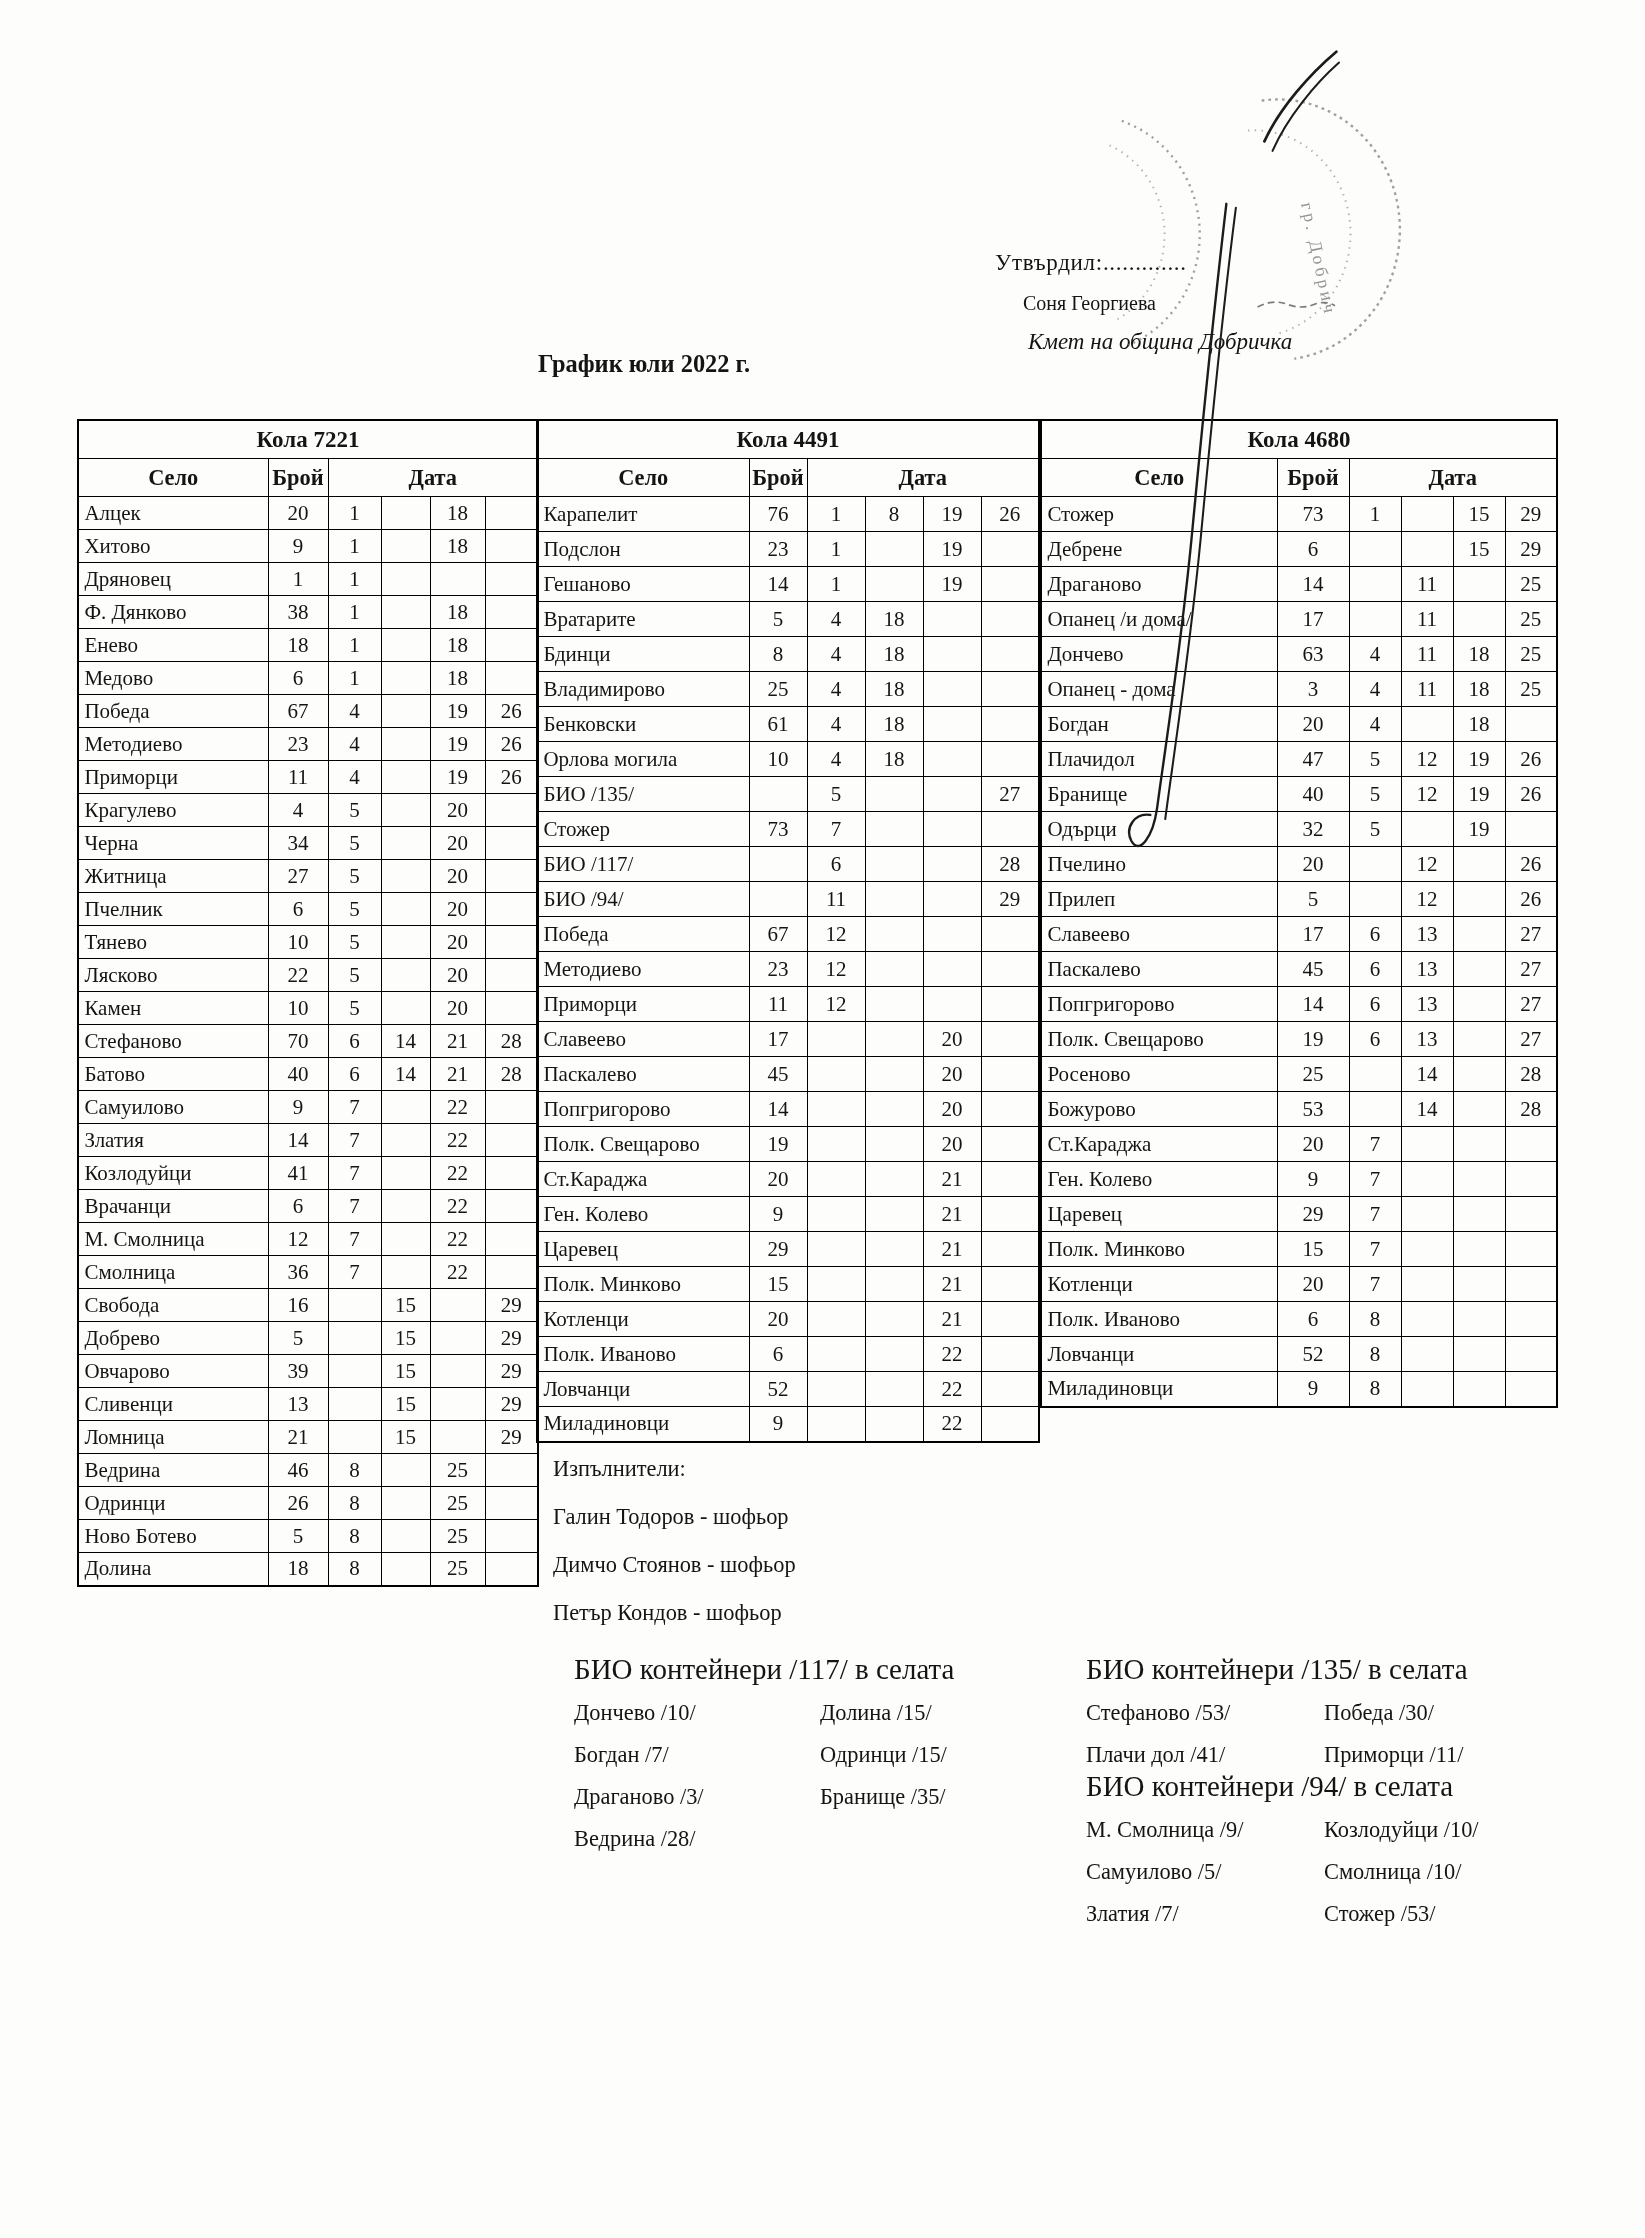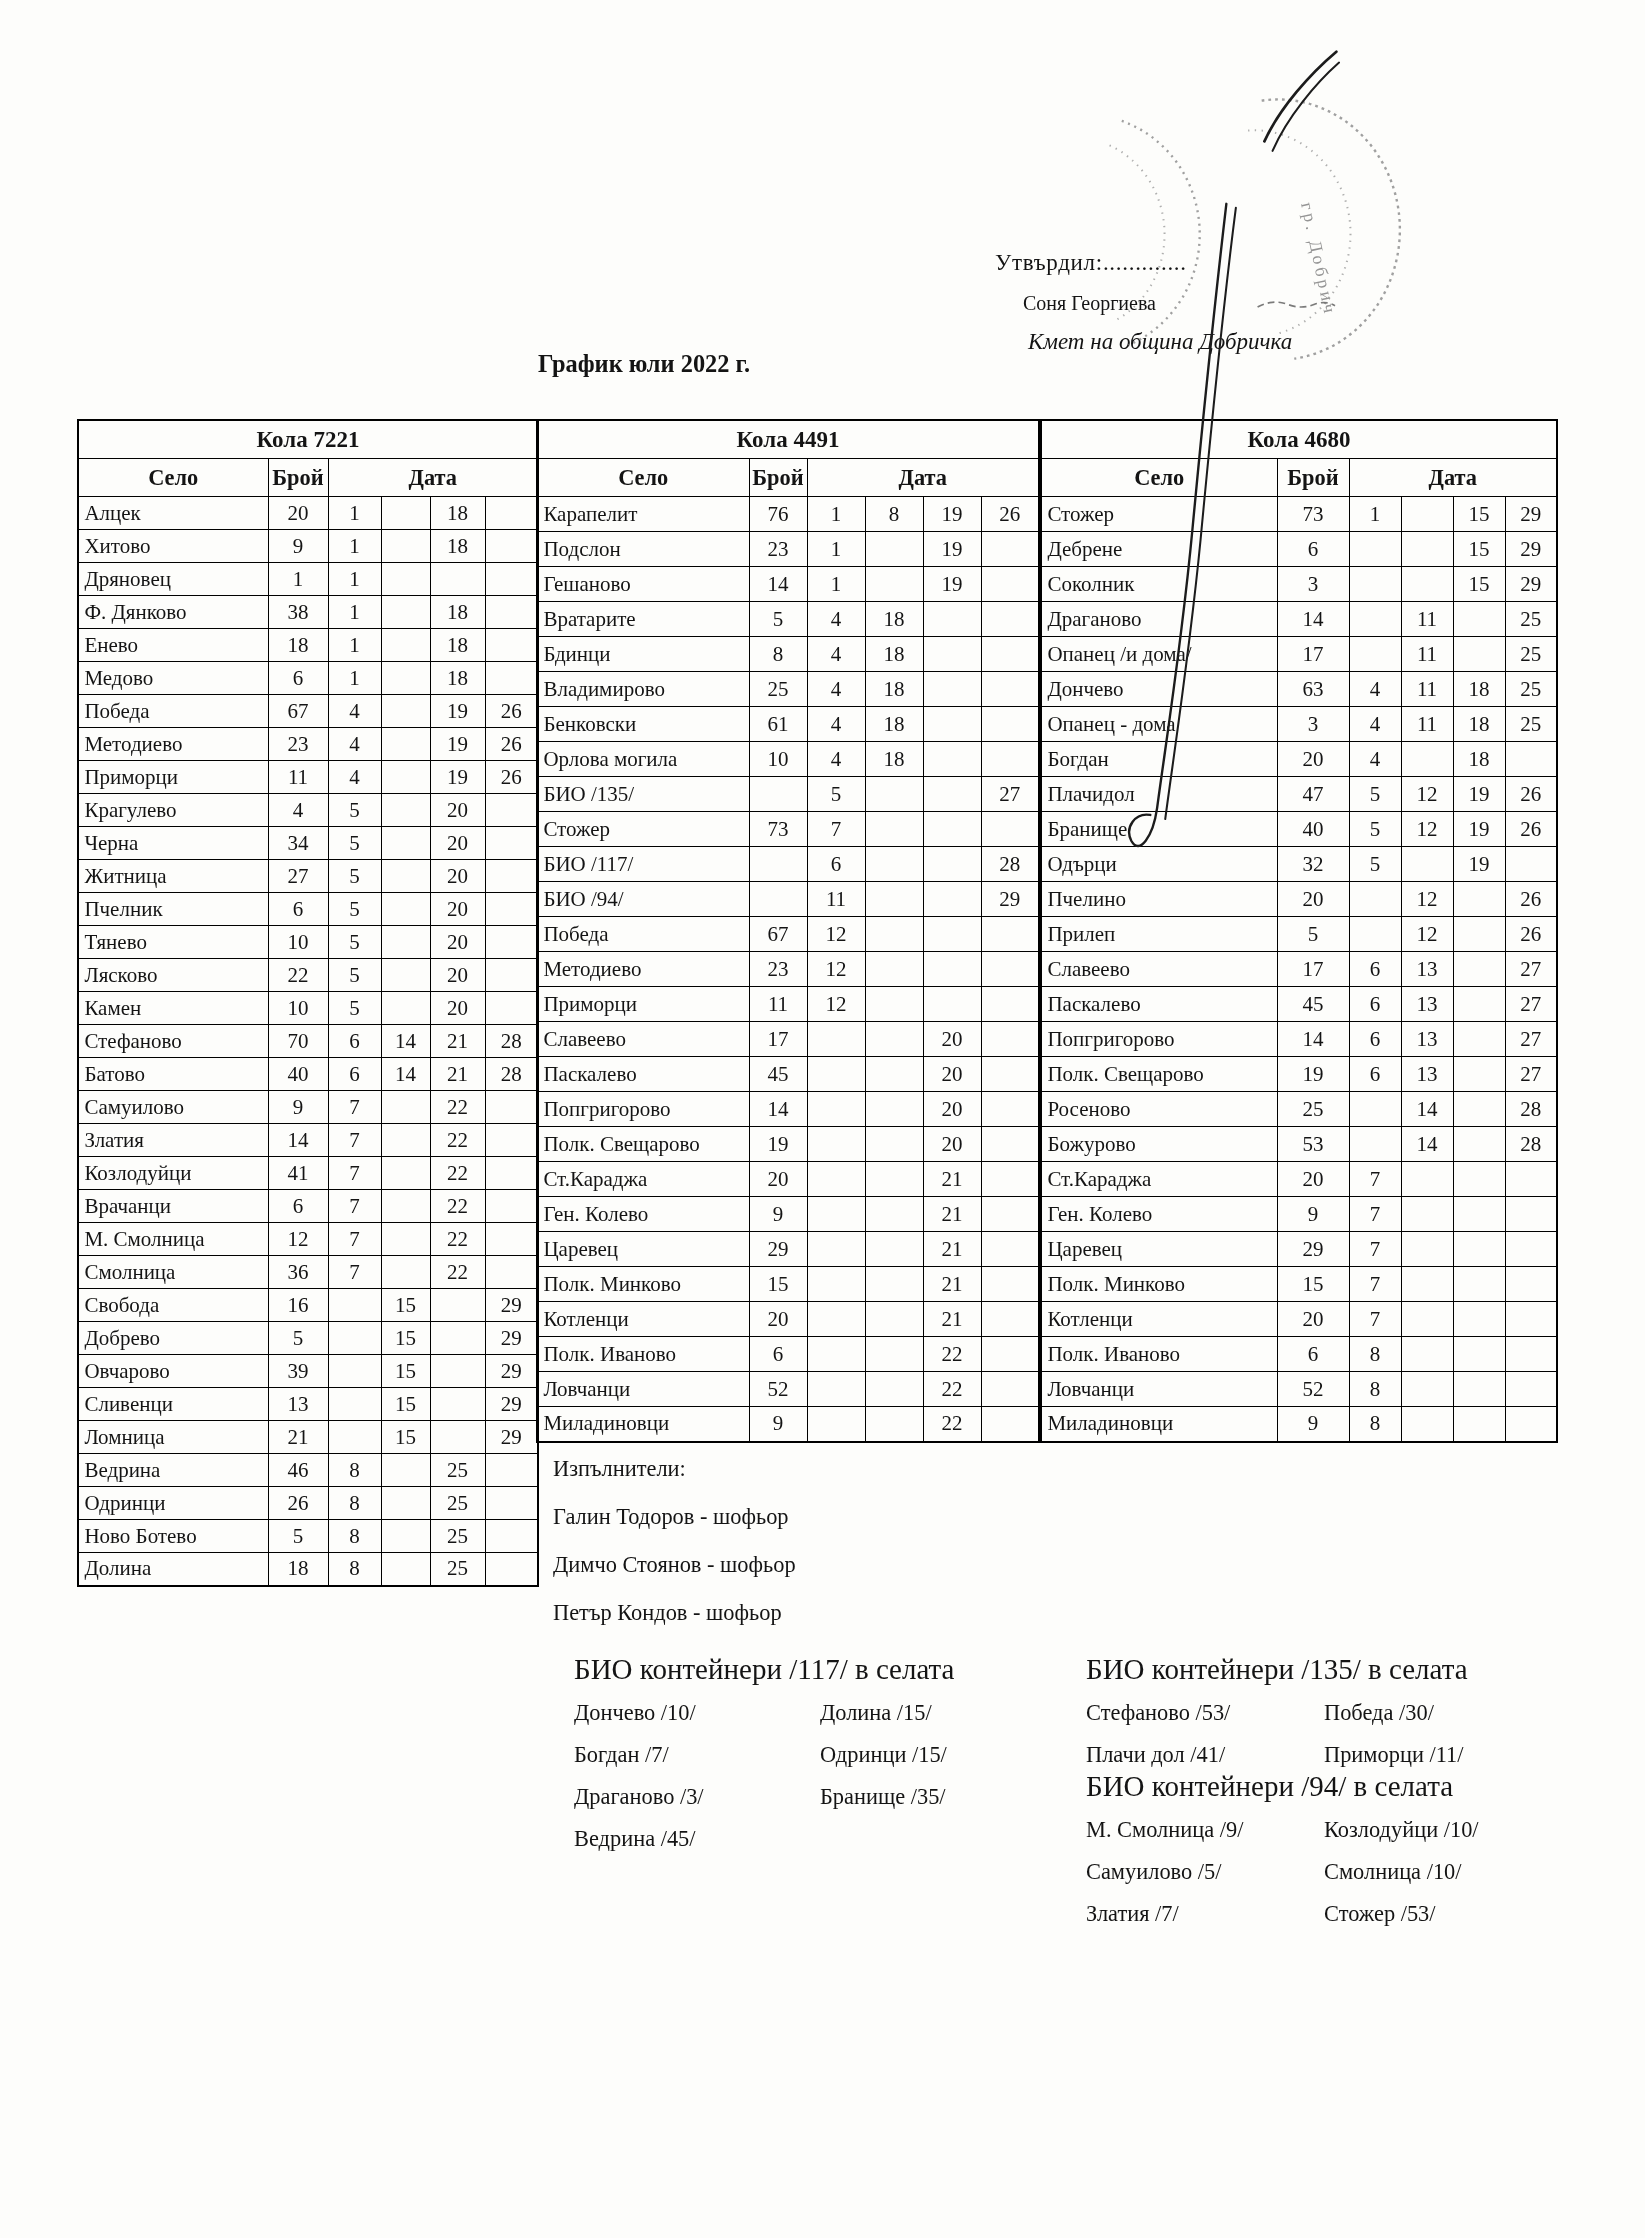--- a/index.html
+++ b/index.html
@@ -607,28 +607,20 @@
         </tr>
         <tr>
           <td class="c-village">Дебрене</td>
           <td class="c-count">6</td>
           <td class="c-date"></td>
           <td class="c-date"></td>
           <td class="c-date">15</td>
           <td class="c-date">29</td>
         </tr>
         <tr>
-          <td class="c-village">Соколник</td>
-          <td class="c-count">3</td>
-          <td class="c-date"></td>
-          <td class="c-date"></td>
-          <td class="c-date">15</td>
-          <td class="c-date">29</td>
-        </tr>
-        <tr>
           <td class="c-village">Драганово</td>
           <td class="c-count">14</td>
           <td class="c-date"></td>
           <td class="c-date">11</td>
           <td class="c-date"></td>
           <td class="c-date">25</td>
         </tr>
         <tr>
           <td class="c-village">Опанец /и дома/</td>
           <td class="c-count">17</td>
@@ -825,21 +817,21 @@
       </div>
   </div>
 
   <div class="bio" id="bio117">
     <div class="bio-title">БИО контейнери /117/ в селата</div>
     <div class="bio-row">
       <div class="bio-col">
           <div class="line">Дончево /10/</div>
           <div class="line">Богдан /7/</div>
           <div class="line">Драганово /3/</div>
-          <div class="line">Ведрина /45/</div>
+          <div class="line">Ведрина /28/</div>
         </div>
       <div class="bio-col">
           <div class="line">Долина /15/</div>
           <div class="line">Одринци /15/</div>
           <div class="line">Бранище /35/</div>
         </div>
     </div>
   </div>
 
   <div class="bio" id="bio135">

